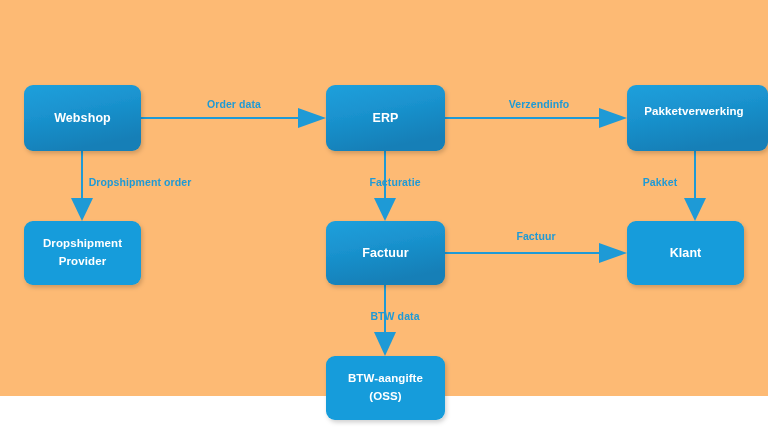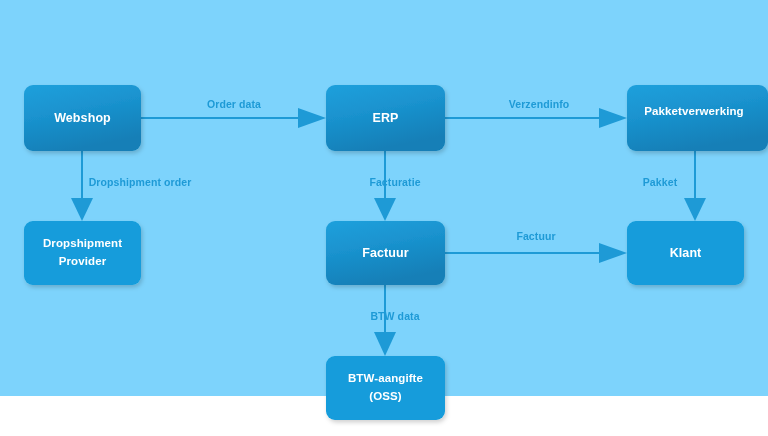--- a/index.html
+++ b/index.html
@@ -11,21 +11,21 @@
   body {
     width: 768px;
     height: 436px;
     overflow: hidden;
     font-family: "Liberation Sans", sans-serif;
   }
   #diagram-root {
     position: relative;
     width: 768px;
     height: 396px;
-    background: #7dd3fc;
+    background: #fdba74;
   }
   svg.flow-canvas {
     display: block;
     width: 768px;
     height: 436px;
   }
   .node-label {
     font-family: "Liberation Sans", sans-serif;
     font-size: 12.5px;
     font-weight: bold;

